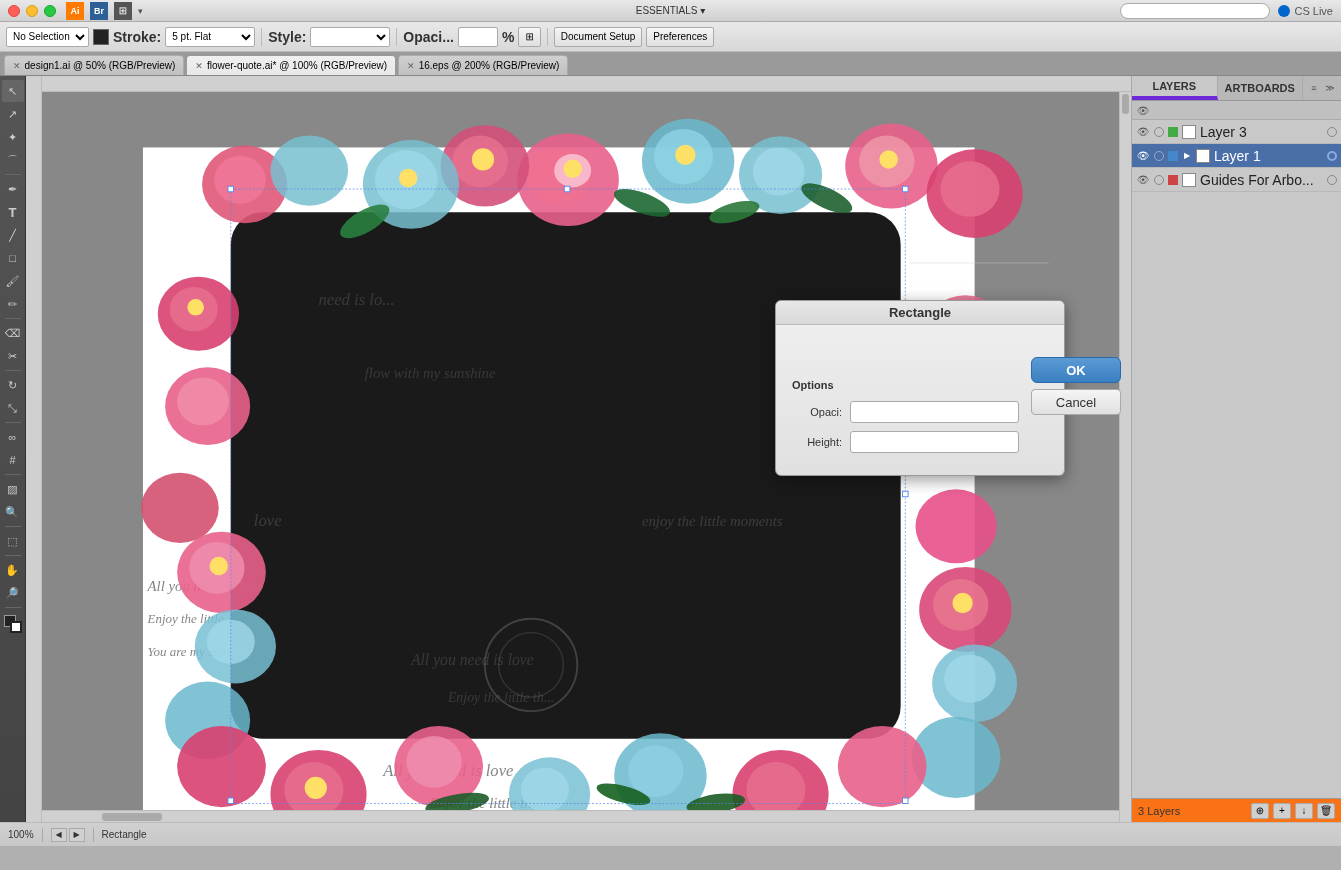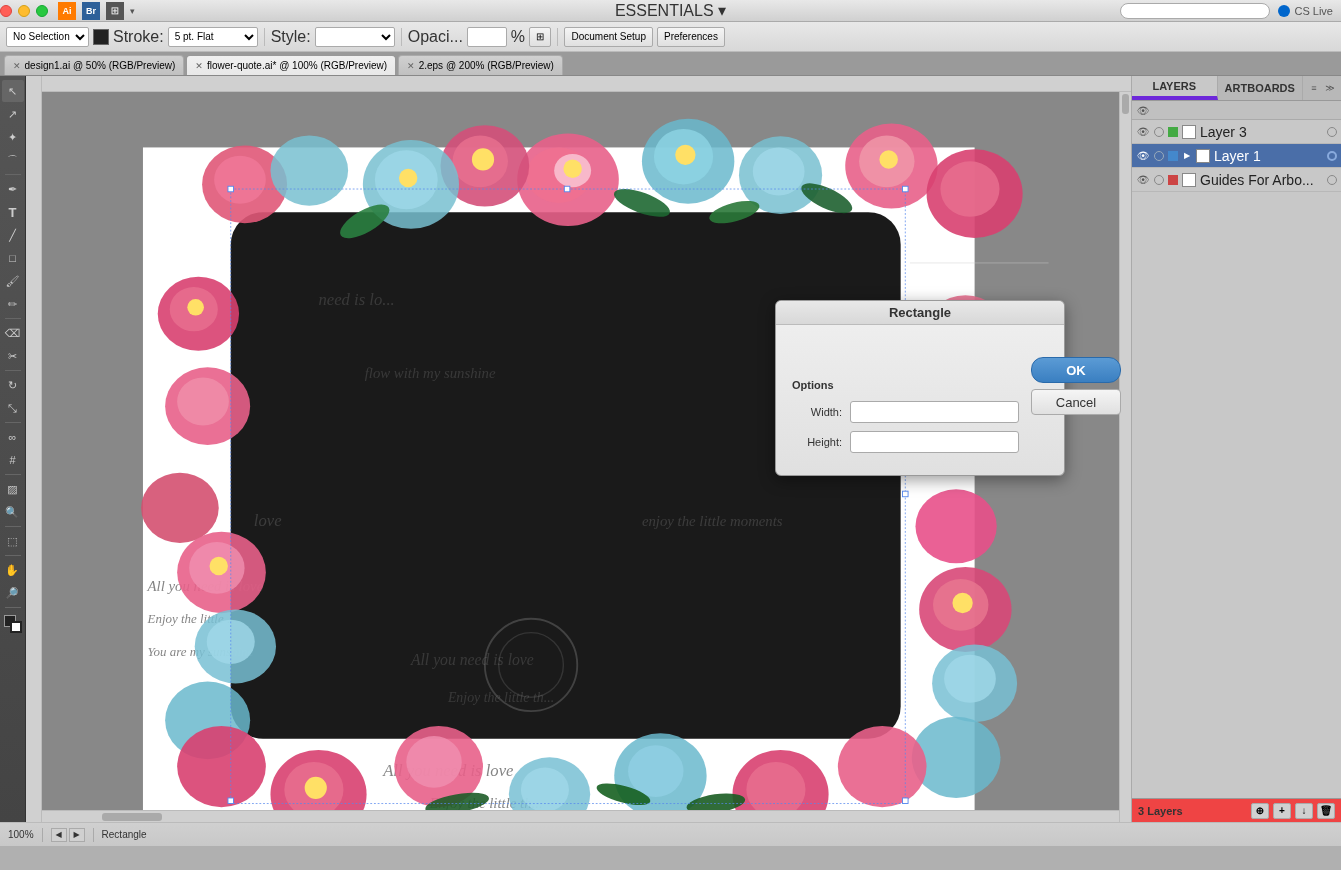--- a/index.html
+++ b/index.html
@@ -4,50 +4,50 @@
   <style>
     * { margin: 0; padding: 0; box-sizing: border-box; }
     body { width: 1341px; height: 870px; overflow: hidden; font-family: -apple-system, 'Helvetica Neue', Arial, sans-serif; font-size: 11px; background: #b0b0b0; }
 
     
     #title-bar {
       height: 22px;
       background: linear-gradient(to bottom, #e8e8e8, #d0d0d0);
       display: flex;
       align-items: center;
-      padding: 0 0;
+      padding: 0 8px;
       border-bottom: 1px solid #aaa;
       position: relative;
     }
     .traffic-lights { display: flex; gap: 6px; align-items: center; }
     .traffic-light { width: 12px; height: 12px; border-radius: 50%; }
     .tl-close { background: #ff5f57; border: 1px solid #e0443e; }
     .tl-min { background: #febc2e; border: 1px solid #d4a017; }
     .tl-max { background: #28c840; border: 1px solid #14a832; }
     .app-icons { display: flex; align-items: center; gap: 6px; margin-left: 10px; }
     .ai-icon { width: 18px; height: 18px; background: #ff7b00; display: flex; align-items: center; justify-content: center; color: white; font-weight: bold; font-size: 9px; }
     .br-icon { width: 18px; height: 18px; background: #2d6099; display: flex; align-items: center; justify-content: center; color: white; font-weight: bold; font-size: 9px; }
     .grid-icon { width: 18px; height: 18px; background: #555; display: flex; align-items: center; justify-content: center; color: white; font-size: 10px; }
-    #title-bar .essentials { position: absolute; left: 50%; transform: translateX(-50%); font-size: 16px; color: #333; }
+    #title-bar .essentials { position: absolute; left: 50%; transform: translateX(-50%); font-size: 10px; color: #333; }
     #title-bar .right-section { position: absolute; right: 8px; display: flex; align-items: center; gap: 8px; }
     .search-box { width: 150px; height: 16px; border: 1px solid #aaa; border-radius: 8px; padding: 0 6px; font-size: 10px; background: white; }
     .cs-live { display: flex; align-items: center; gap: 4px; font-size: 11px; color: #555; }
     .cs-dot { width: 12px; height: 12px; border-radius: 50%; background: #0066cc; }
 
     
     #toolbar {
       height: 30px;
       background: linear-gradient(to bottom, #e8e8e8, #d8d8d8);
       display: flex;
       align-items: center;
       padding: 0 6px;
       border-bottom: 1px solid #bbb;
       gap: 4px;
     }
-    .toolbar-label { font-size: 16px; color: #333; }
+    .toolbar-label { font-size: 14px; color: #333; font-weight: bold; }
     .toolbar-select { height: 20px; font-size: 10px; border: 1px solid #aaa; background: white; border-radius: 2px; padding: 0 2px; }
     .toolbar-input { height: 20px; width: 60px; font-size: 10px; border: 1px solid #aaa; background: white; border-radius: 2px; padding: 0 4px; }
     .toolbar-btn { height: 20px; padding: 0 6px; font-size: 10px; border: 1px solid #aaa; background: linear-gradient(to bottom, #f5f5f5, #e0e0e0); border-radius: 2px; cursor: pointer; }
     .toolbar-sep { width: 1px; height: 18px; background: #bbb; margin: 0 2px; }
     .stroke-swatch { width: 16px; height: 16px; border: 1px solid #666; background: #222; }
 
     
     #tabs {
       height: 24px;
       background: #9a9a9a;
@@ -167,27 +167,26 @@
     }
     .layer-row.active { background: #4a6ea8; color: white; }
     .layer-row.active .layer-name { color: white; }
     .eye-icon { width: 14px; height: 14px; display: flex; align-items: center; justify-content: center; font-size: 10px; color: #555; }
     .layer-swatch { width: 14px; height: 14px; border: 1px solid #888; background: white; }
     .layer-name { font-size: 14px; color: #222; flex: 1; }
 
     
     #panel-bottom {
       height: 24px;
-      background: #ef4444;
+      background: #f97316;
       border-top: 1px solid #999;
       display: flex;
       align-items: center;
       padding: 0 6px;
       gap: 4px;
-      font-weight: bold;
     }
     .panel-bottom-text { font-size: 11px; color: #333; flex: 1; }
     .panel-bottom-btn { width: 18px; height: 16px; background: #d0d0d0; border: 1px solid #aaa; border-radius: 2px; display: flex; align-items: center; justify-content: center; font-size: 10px; cursor: pointer; }
 
     
     #status-bar {
       height: 24px;
       background: linear-gradient(to bottom, #d0d0d0, #c8c8c8);
       border-top: 1px solid #bbb;
       display: flex;
@@ -243,21 +242,21 @@
       border: 1px solid #aaa;
       border-radius: 3px;
       padding: 0 6px;
       font-size: 12px;
       background: white;
     }
     .dialog-btn-ok {
       height: 26px;
       background: linear-gradient(to bottom, #5b9bd5, #3a7fc1);
       border: 1px solid #2a6aaa;
-      border-radius: 12px;
+      border-radius: 6px;
       color: white;
       font-size: 13px;
       font-weight: 600;
       cursor: pointer;
       width: 100%;
     }
     .dialog-btn-cancel {
       height: 26px;
       background: linear-gradient(to bottom, #f5f5f5, #e0e0e0);
       border: 1px solid #aaa;
@@ -340,21 +339,21 @@
   <div class="tab">
     <span class="tab-close">✕</span>
     <span>design1.ai @ 50% (RGB/Preview)</span>
   </div>
   <div class="tab active">
     <span class="tab-close">✕</span>
     <span>flower-quote.ai* @ 100% (RGB/Preview)</span>
   </div>
   <div class="tab">
     <span class="tab-close">✕</span>
-    <span>2.eps @ 200% (RGB/Preview)</span>
+    <span>16.eps @ 200% (RGB/Preview)</span>
   </div>
 </div>
 
 <div id="main">
 
   <div id="toolbox">
     <div class="tool-btn active" title="Selection Tool">↖</div>
     <div class="tool-btn" title="Direct Selection">↗</div>
     <div class="tool-btn">✦</div>
     <div class="tool-btn">⌒</div>
@@ -608,21 +607,21 @@
 
 <div id="rect-dialog">
   <div class="dialog-title-bar">
     <span>Rectangle</span>
   </div>
   <div class="dialog-body">
     <div style="display:flex;align-items:flex-start;gap:12px;">
       <div style="flex:1;margin-top:40px;">
         <div class="dialog-section-label">Options</div>
         <div class="dialog-field">
-          <label>Width:</label>
+          <label>Opaci:</label>
           <input type="text" style="">
         </div>
         <div class="dialog-field">
           <label>Height:</label>
           <input type="text" style="">
         </div>
       </div>
       <div style="display:flex;flex-direction:column;gap:6px;padding-top:18px;min-width:90px;">
         <button class="dialog-btn-ok">OK</button>
         <button class="dialog-btn-cancel">Cancel</button>

